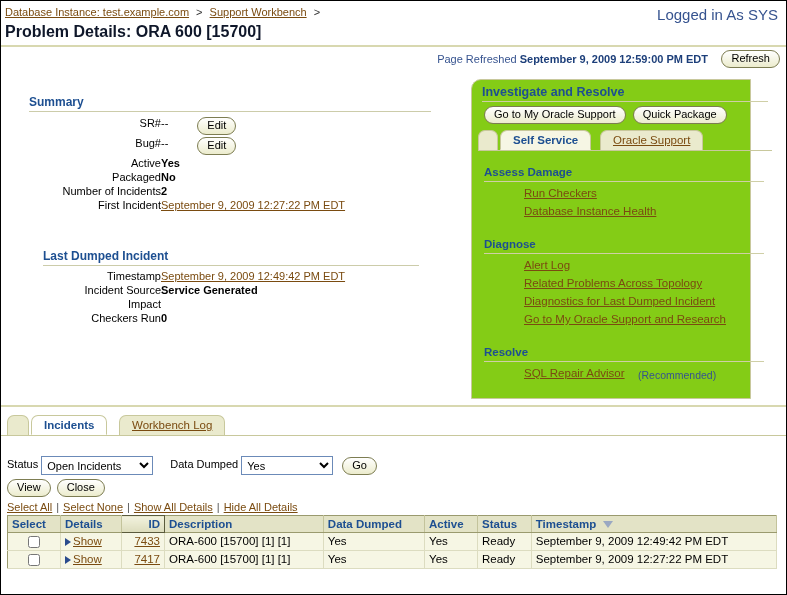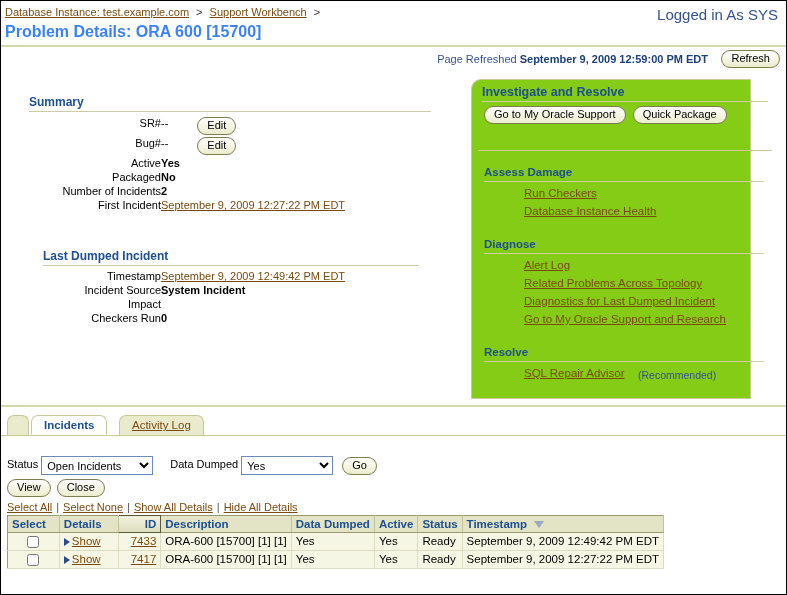--- a/index.html
+++ b/index.html
@@ -32,21 +32,21 @@
   .bc-link {
     color: #7a4b10; text-decoration: underline; cursor: pointer;
   }
   .bc-sep { color: #333; padding: 0 4px; }
   .logged-in {
     position: absolute; right: 8px; top: 5px;
     font-size: 15px; color: #36538f; white-space: nowrap;
   }
   .page-title {
     position: absolute; left: 4px; top: 22px;
-    font-size: 16px; font-weight: bold; color: #3b82f6;
+    font-size: 16px; font-weight: bold; color: #0f172a;
     white-space: nowrap;
   }
   .title-rule {
     position: absolute; left: 0; top: 44px; width: 787px;
     height: 2px; background: #d8d8b0;
   }
   .refreshed {
     position: absolute; right: 78px; top: 52px;
     font-size: 11px; color: #36538f; white-space: nowrap;
   }
@@ -174,21 +174,21 @@
   
   #table-block { position: absolute; left: 6px; top: 478px; width: 775px; }
   #viewclose-row { margin-bottom: 3px; }
   #viewclose-row .btn { margin-right: 3px; }
   #bulk-links { font-size: 11px; padding: 1px 0 2px 0; white-space: nowrap; }
   #bulk-links a { color: #7a4b10; text-decoration: underline; cursor: pointer; }
   #bulk-links .sep { color: #555; padding: 0 4px; }
 
   table.grid {
     border-collapse: collapse;
-    width: 657px;
+    width: 770px;
     font-size: 11.5px;
     background: #f6f6e4;
     border: 1px solid #9a9a6e;
   }
   table.grid th {
     background: #e3e3c6;
     color: #1d4f91;
     font-weight: bold;
     font-size: 11.5px;
     text-align: left;
@@ -307,21 +307,21 @@
   <table class="kv" id="lastdump-kv">
     <tbody>
         <tr>
       <td class="k">Timestamp</td>
       <td class="v plain">
         <a class="lnk">September 9, 2009 12:49:42 PM EDT</a>
       </td>
     </tr>
     <tr>
       <td class="k">Incident Source</td>
-      <td class="v">System Incident</td>
+      <td class="v">Service Generated</td>
     </tr>
     <tr>
       <td class="k">Impact</td>
       <td class="v"></td>
     </tr>
     <tr>
       <td class="k">Checkers Run</td>
       <td class="v">0</td>
     </tr>
   </tbody>
@@ -329,20 +329,29 @@
 
   <div id="investigate-panel">
     <div class="ip-title">Investigate and Resolve</div>
     <div class="ip-rule" style="top:21px;"></div>
 
     <div class="ip-btnrow">
       <button class="btn">Go to My Oracle Support</button>
       <button class="btn">Quick Package</button>
     </div>
 
+    <div class="subtabs">
+      <div class="subtab stub"></div>
+      <div class="subtab active">
+        <span>Self Service</span>
+      </div>
+      <div class="subtab inactive">
+        <span>Oracle Support</span>
+      </div>
+    </div>
     <div class="subtabs-base"></div>
 
     <div class="grp-head" style="left:12px; top:86px;">Assess Damage</div>
     <div class="grp-rule" style="left:12px; top:101px; width:280px;"></div>
     <div class="ip-link" style="left:52px; top:107px;">Run Checkers</div>
     <div class="ip-link" style="left:52px; top:125px;">Database Instance Health</div>
 
     <div class="grp-head" style="left:12px; top:158px;">Diagnose</div>
     <div class="grp-rule" style="left:12px; top:173px; width:280px;"></div>
     <div class="ip-link" style="left:52px; top:179px;">Alert Log</div>
@@ -357,21 +366,21 @@
   </div>
 
   <div class="hdivider" style="top:404px;"></div>
 
   <div id="main-tabs">
     <div class="subtab stub"></div>
     <div class="subtab active">
       <span>Incidents</span>
     </div>
     <div class="subtab inactive">
-      <span>Activity Log</span>
+      <span>Workbench Log</span>
     </div>
   </div>
   <div id="tabs-base"></div>
 
   <div id="filter-row">
     <span class="lbl">Status</span>
     <select class="sel" id="status-select">
       <option>Open Incidents</option>
     </select>
     <span class="lbl" style="margin-left:14px;">Data Dumped</span>

